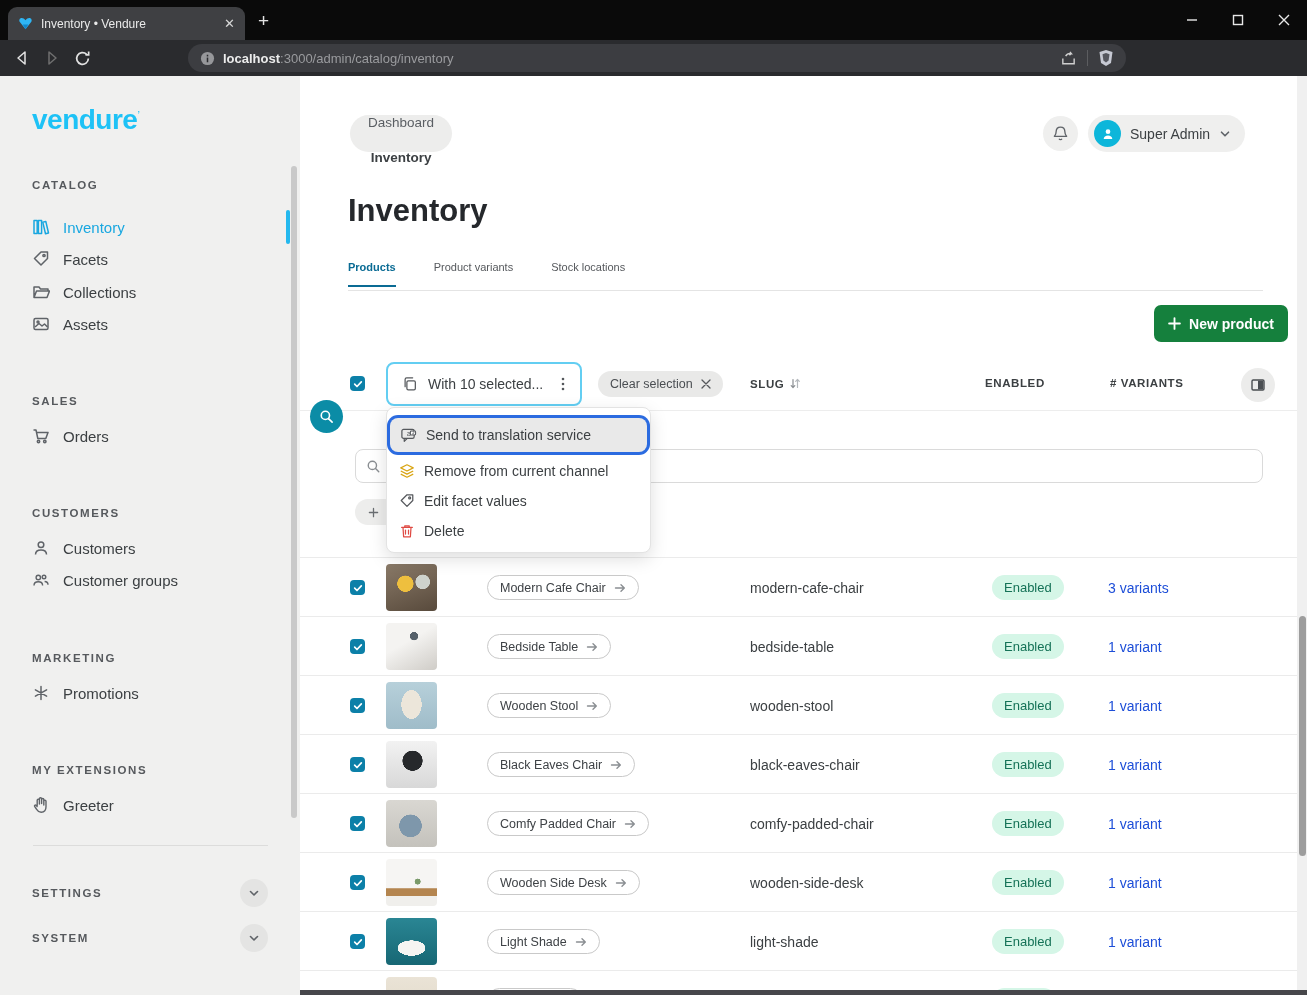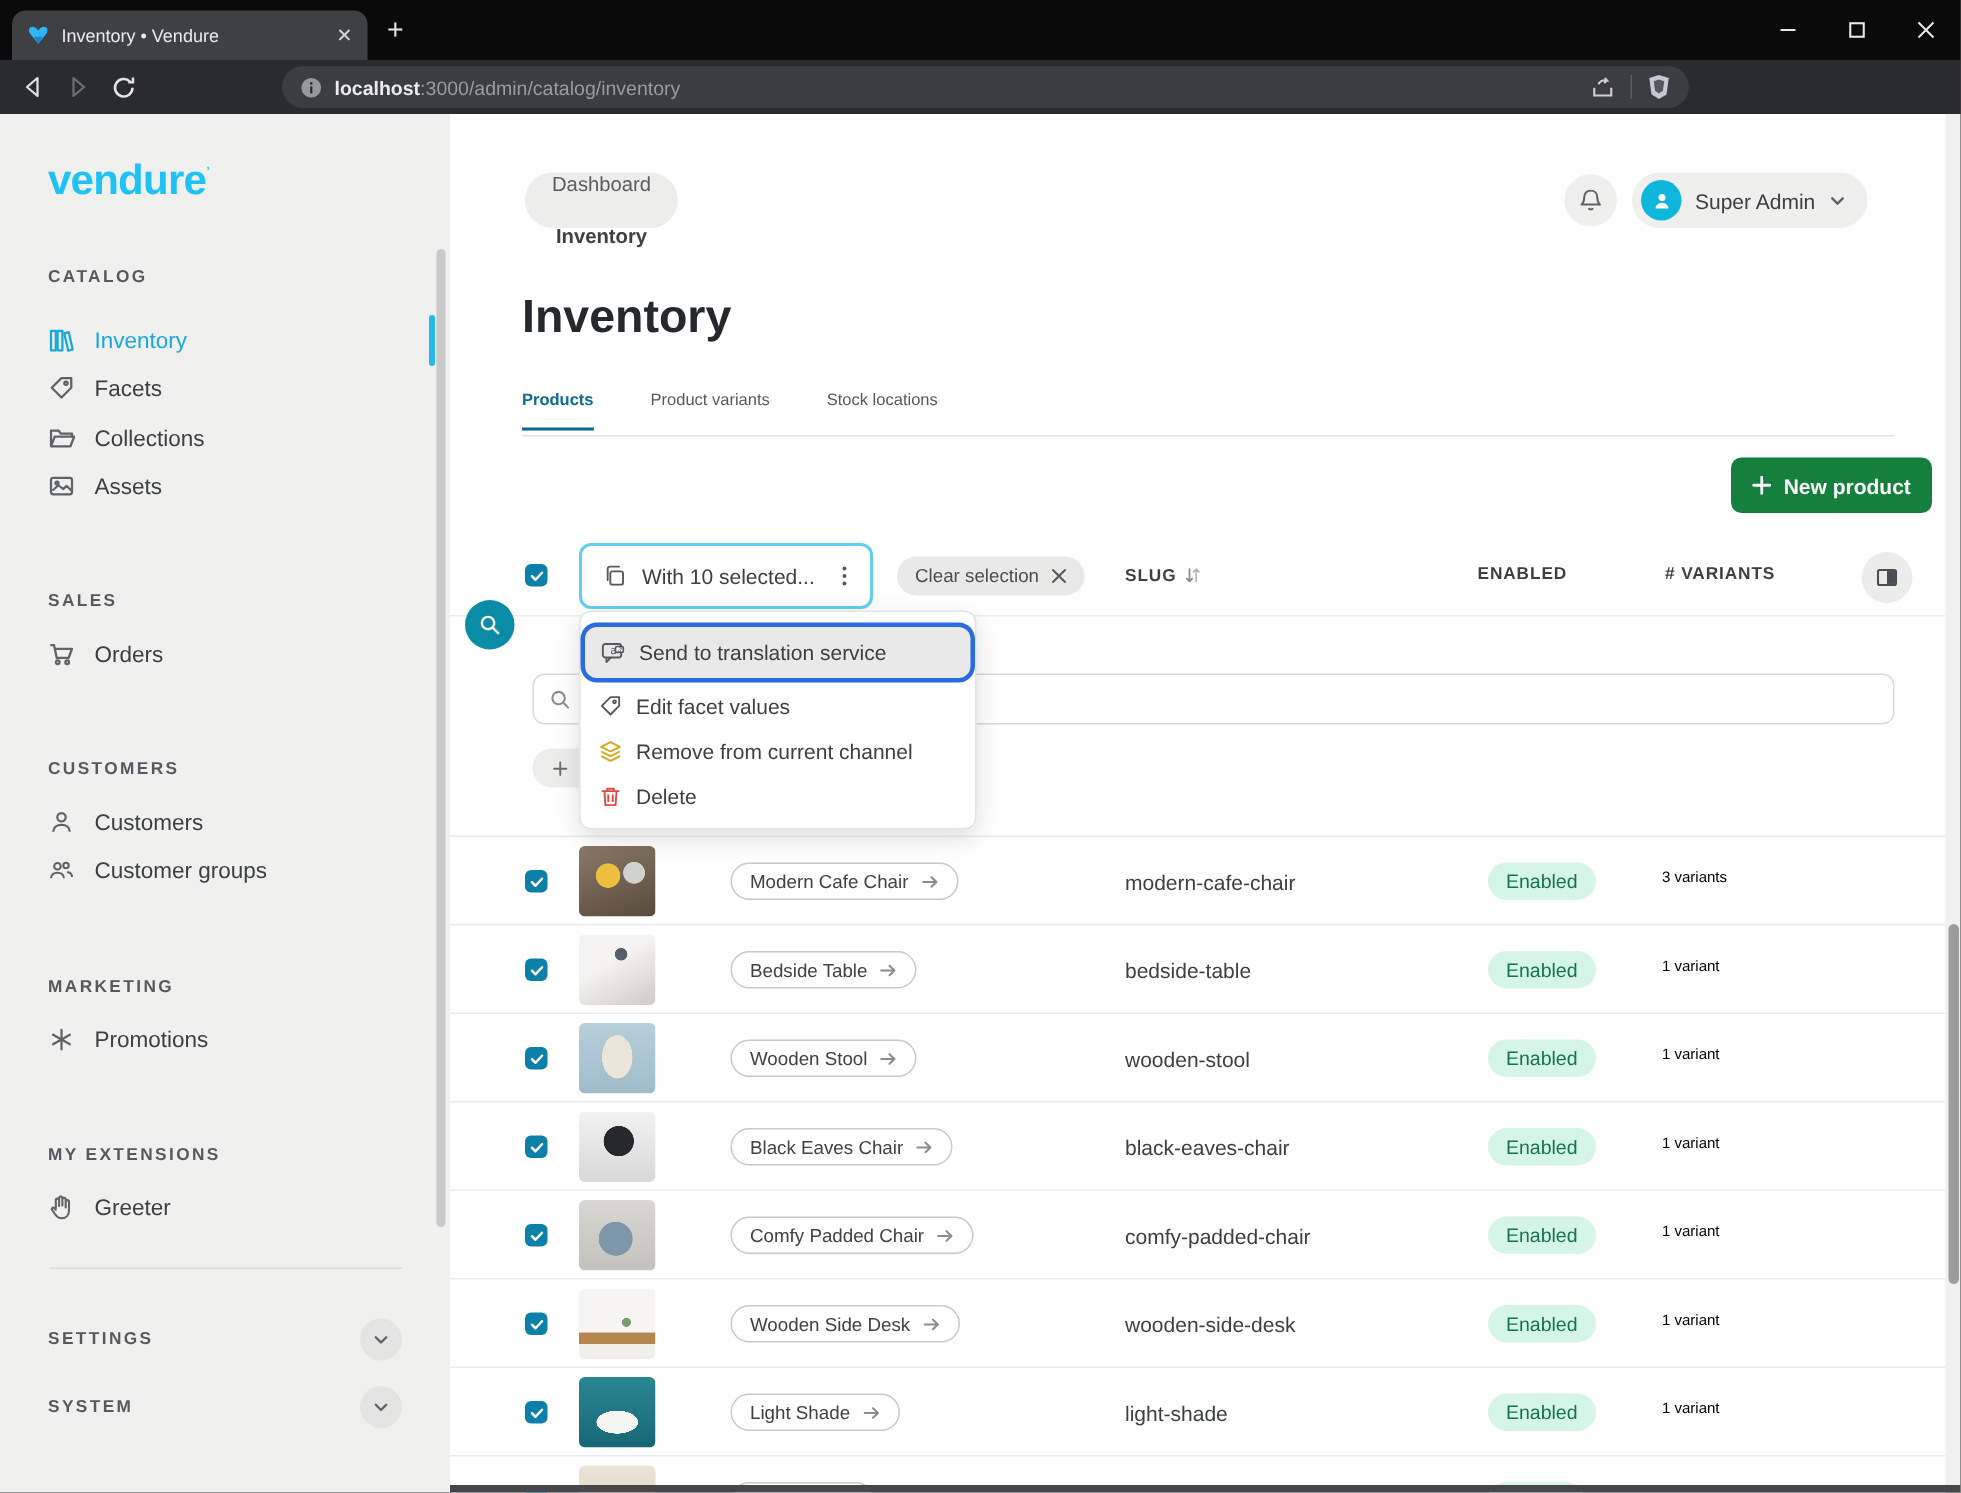--- a/index.html
+++ b/index.html
@@ -115,21 +115,21 @@
   .row .checkbox { position:absolute; left:50px; top:22px; }
   .thumb { position:absolute; left:86px; top:6px; width:51px; height:47px; border-radius:4px; }
   .namepill { position:absolute; left:187px; top:17px; height:25px; min-width:96px; border:1px solid #c9c9c9;
           border-radius:13px; display:inline-flex; align-items:center; padding:0 12px; gap:8px;
           font-size:12.5px; color:#3e4246; background:#fff;text-align:right; }
   .namepill .arr { color:#8a8e92; }
   .slugcell { position:absolute; left:450px; top:22px; font-size:14px; color:#3c4043; }
   .badge { position:absolute; left:692px; top:17px; height:25px; min-width:64px; background:#d5f6e7;
           border-radius:13px; color:#157257; font-size:13px; display:inline-flex; align-items:center;
           justify-content:center; padding:0 12px; }
-  .varcell { position:absolute; left:808px; top:22px; font-size:10px; color:#000000; }
+  .varcell { position:absolute; left:808px; top:22px; font-size:14px; color:#1d4ed8; }
 
   .winscroll-track { position:absolute; left:1297px; top:0; width:10px; height:919px; background:#f0f0f0; }
   .winscroll-thumb { position:absolute; left:1299px; top:540px; width:7px; height:240px; background:#9d9d9d; border-radius:4px; }
   .bottombar { position:absolute; left:300px; top:914px; width:1007px; height:5px; background:#47474b; }
 </style>
 </head>
 <body>
 
 <div class="stage">
 
@@ -437,39 +437,39 @@
               <rect x="2" y="2.5" width="13" height="9.5" rx="1.8" fill="none" stroke="#55585c" stroke-width="1.3"></rect>
               <path d="M4.5 12 v3.2 l3.2-3.2" fill="none" stroke="#55585c" stroke-width="1.3" stroke-linejoin="round"></path>
               <text x="7.2" y="9.8" font-size="7.5" fill="#55585c" font-family="'DejaVu Sans',sans-serif">a</text>
               <rect x="11" y="4.2" width="5.5" height="4.2" rx="1" fill="#fff" stroke="#55585c" stroke-width="1.1"></rect>
               <text x="12.5" y="7.7" font-size="4.5" fill="#55585c" font-family="'DejaVu Sans',sans-serif">あ</text>
             </svg>
           </span>
         <span>Send to translation service</span>
       </div>
       <div class="mitem">
-        <span class="mi-ico">
-            <svg width="16" height="16" viewBox="0 0 18 18" fill="none" stroke="currentColor" stroke-width="1.4" stroke-linejoin="round">
-              <path d="M2.5 8.5 L9 2 h6.5 v6.5 L9 15 Z"></path>
-              <circle cx="12" cy="5.5" r="1.1"></circle>
-            </svg>
-          </span>
-        <span>Edit facet values</span>
-      </div>
-      <div class="mitem">
         <span class="mi-ico mi-warn">
             <svg width="16" height="16" viewBox="0 0 18 18" fill="none" stroke="currentColor" stroke-width="1.4" stroke-linejoin="round">
               <path d="M9 2 L16 5.5 L9 9 L2 5.5 Z"></path>
               <path d="M2 9 L9 12.5 L16 9"></path>
               <path d="M2 12.5 L9 16 L16 12.5"></path>
             </svg>
           </span>
         <span>Remove from current channel</span>
       </div>
       <div class="mitem">
+        <span class="mi-ico">
+            <svg width="16" height="16" viewBox="0 0 18 18" fill="none" stroke="currentColor" stroke-width="1.4" stroke-linejoin="round">
+              <path d="M2.5 8.5 L9 2 h6.5 v6.5 L9 15 Z"></path>
+              <circle cx="12" cy="5.5" r="1.1"></circle>
+            </svg>
+          </span>
+        <span>Edit facet values</span>
+      </div>
+      <div class="mitem">
         <span class="mi-ico mi-danger">
             <svg width="16" height="16" viewBox="0 0 18 18" fill="none" stroke="currentColor" stroke-width="1.4" stroke-linecap="round" stroke-linejoin="round">
               <path d="M3 5 H15 M6.5 5 V3.2 h5 V5 M4.5 5 l0.7 10.5 h7.6 L13.5 5 M7.3 8 v4.5 M10.7 8 v4.5"></path>
             </svg>
           </span>
         <span>Delete</span>
       </div>
     </div>
 
     <div class="row" style="top:481px">

